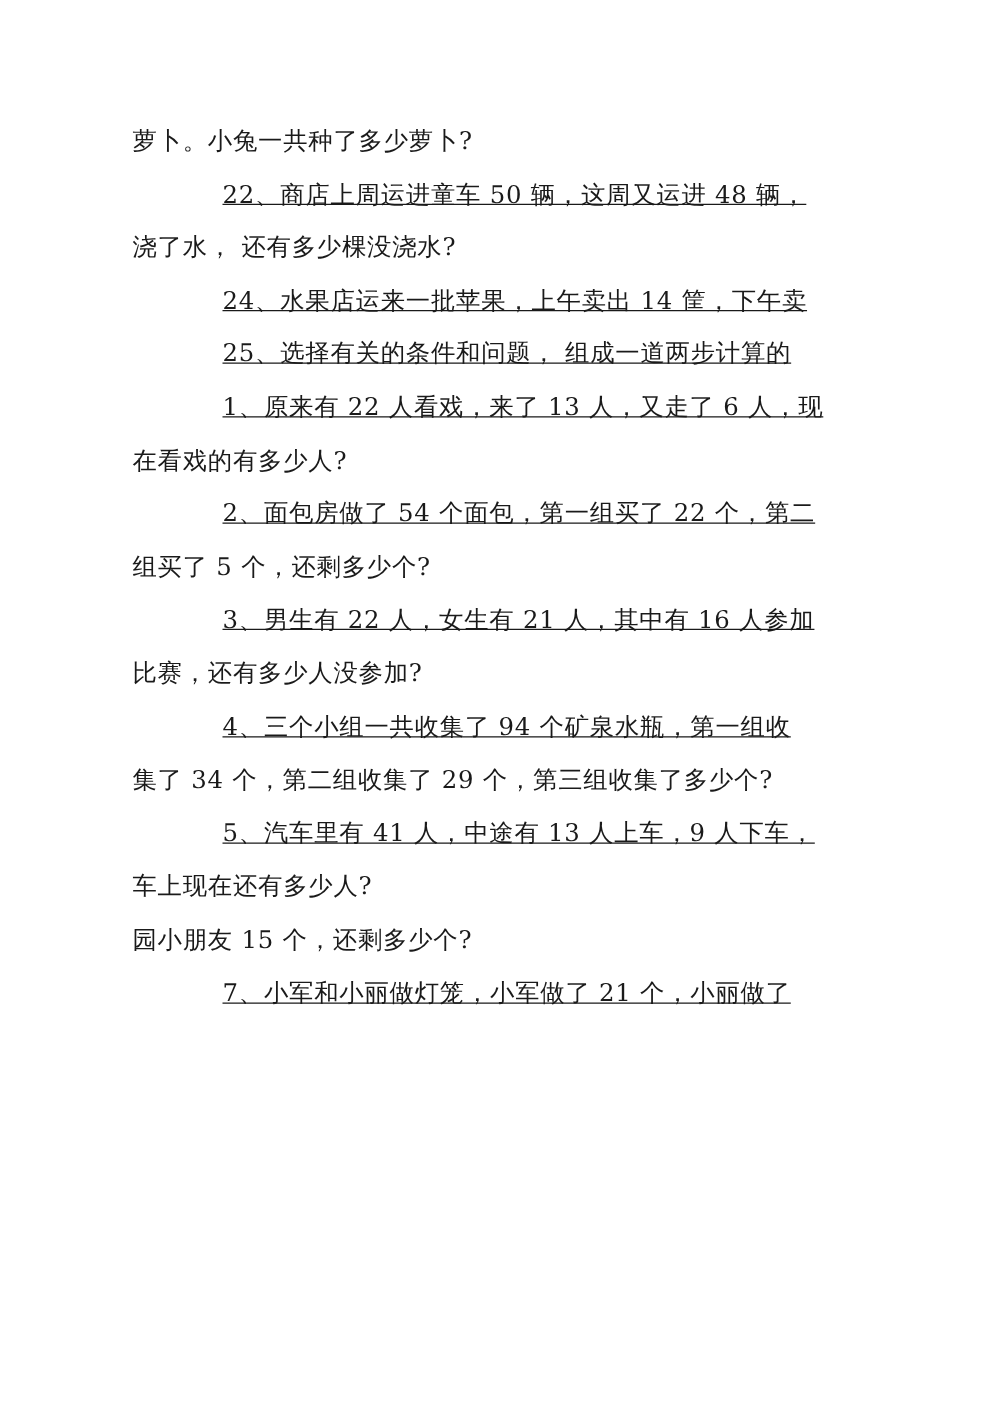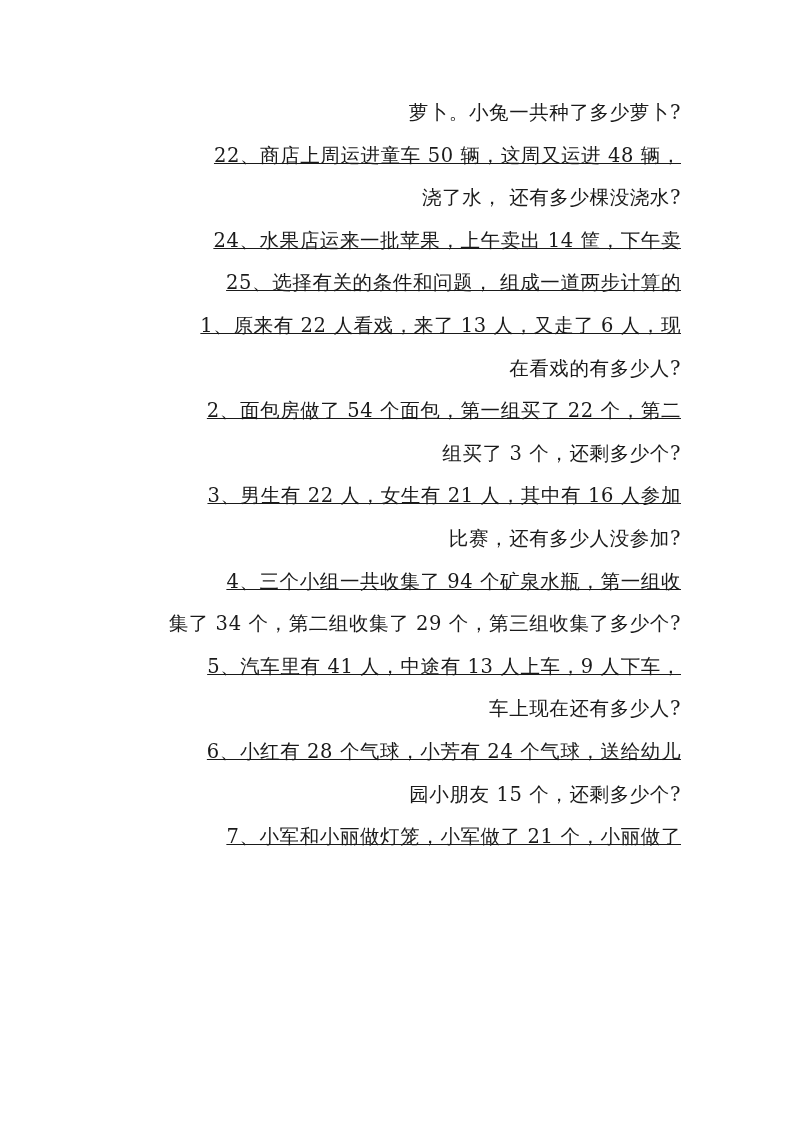--- a/index.html
+++ b/index.html
@@ -10,24 +10,23 @@
     body {
       width: 793px;
       height: 1122px;
       position: relative;
       overflow: hidden;
       font-family: "DejaVu Serif", "Liberation Serif", serif;
       color: #1a1a1a;
     }
     .page {
       position: absolute;
-      left: 128px;
+      left: 106px;
       top: 98px;
       width: 553px;
-      text-align: right;
     }
     .line {
       height: 42.6px;
       line-height: 30px;
       font-size: 19.5px;
       white-space: nowrap;
       letter-spacing: 0.6px;
     }
     .indent {
       padding-left: 72px;
@@ -39,23 +38,22 @@
 
 <div class="page">
   <div class="line">萝卜。小兔一共种了多少萝卜?</div>
   <div class="line indent">22、商店上周运进童车 50 辆，这周又运进 48 辆，</div>
   <div class="line">浇了水， 还有多少棵没浇水?</div>
   <div class="line indent">24、水果店运来一批苹果，上午卖出 14 筐，下午卖</div>
   <div class="line indent">25、选择有关的条件和问题， 组成一道两步计算的</div>
   <div class="line indent">1、原来有 22 人看戏，来了 13 人，又走了 6 人，现</div>
   <div class="line">在看戏的有多少人?</div>
   <div class="line indent">2、面包房做了 54 个面包，第一组买了 22 个，第二</div>
-  <div class="line">组买了 3 个，还剩多少个?</div>
+  <div class="line">组买了 5 个，还剩多少个?</div>
   <div class="line indent">3、男生有 22 人，女生有 21 人，其中有 16 人参加</div>
   <div class="line">比赛，还有多少人没参加?</div>
   <div class="line indent">4、三个小组一共收集了 94 个矿泉水瓶，第一组收</div>
   <div class="line">集了 34 个，第二组收集了 29 个，第三组收集了多少个?</div>
   <div class="line indent">5、汽车里有 41 人，中途有 13 人上车，9 人下车，</div>
   <div class="line">车上现在还有多少人?</div>
-  <div class="line indent">6、小红有 28 个气球，小芳有 24 个气球，送给幼儿</div>
   <div class="line">园小朋友 15 个，还剩多少个?</div>
   <div class="line indent">7、小军和小丽做灯笼，小军做了 21 个，小丽做了</div>
 </div>
 
 </body></html>

